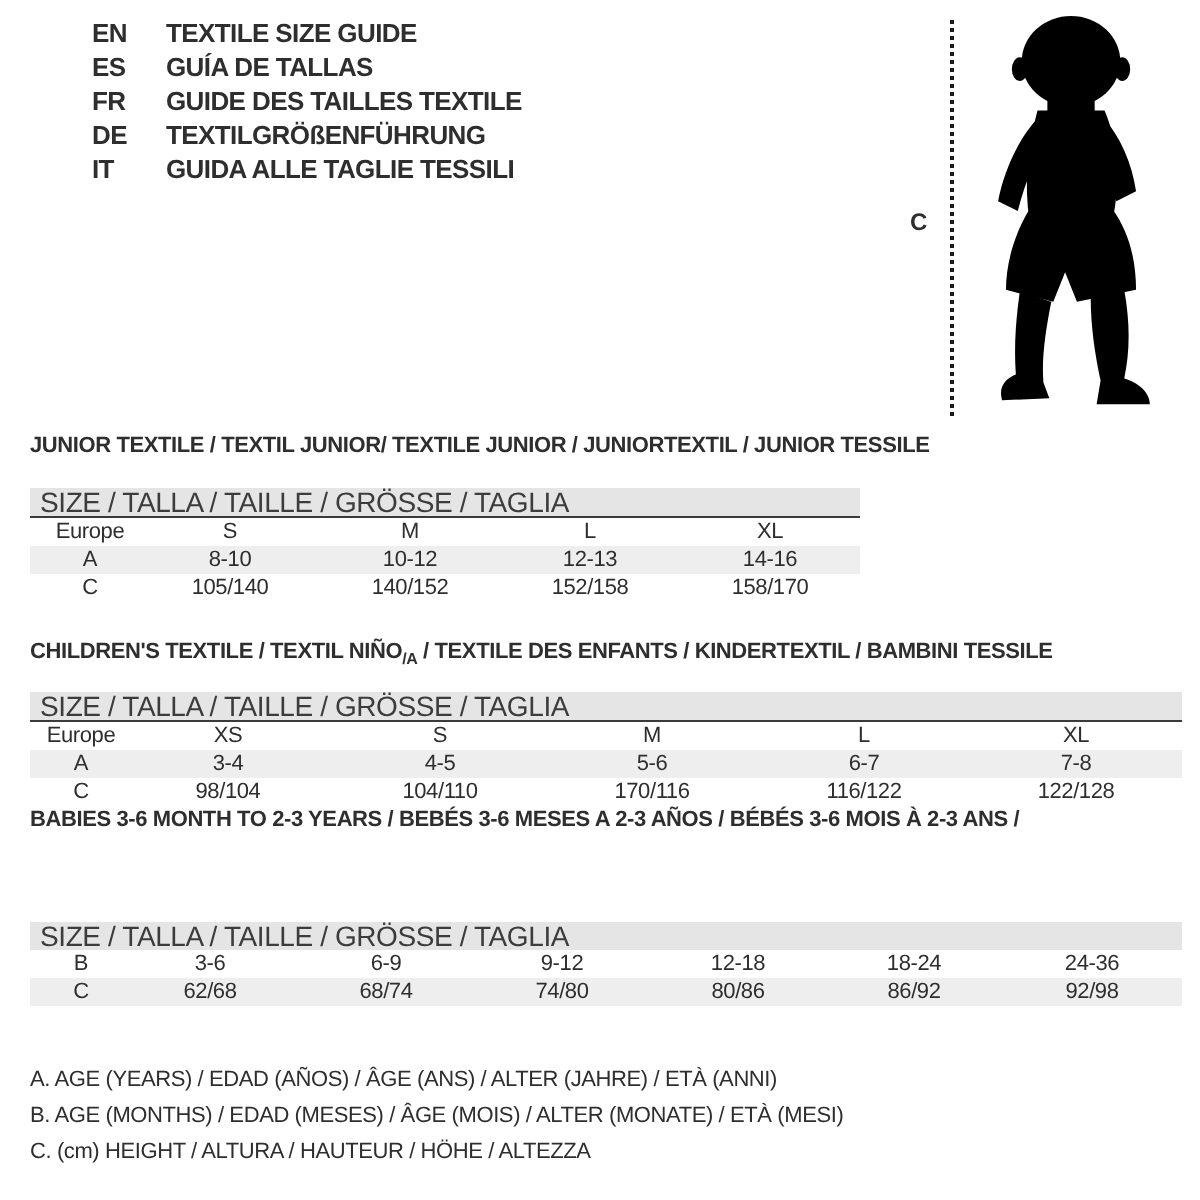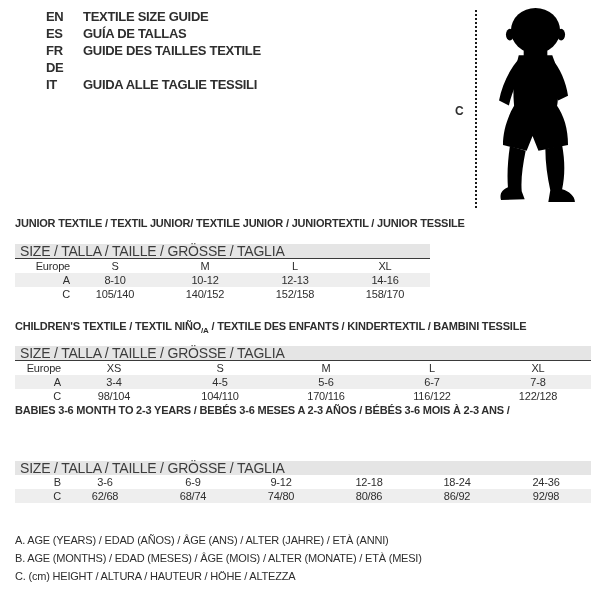--- a/index.html
+++ b/index.html
@@ -20,21 +20,21 @@
   .sec-title .subscr{font-size:8px;vertical-align:sub;}
   .sec-title .tline{display:block;line-height:16px;}
   
   .tbl-wrap{position:absolute;left:15px;}
   .size-bar{background:#e5e5e5;color:#3c3c3c;font-size:14px;font-weight:normal;
     height:14px;line-height:14px;padding-left:5px;letter-spacing:-0.2px;}
   .size-bar.dark-edge{border-bottom:1px solid #3a3a3a;}
   table{border-collapse:collapse;table-layout:fixed;}
   td{padding:0;height:14px;font-size:11px;line-height:14px;text-align:center;
      overflow:hidden;white-space:nowrap;letter-spacing:-0.2px;}
-  td.lbl{text-align:right;padding-left:5px;}
+  td.lbl{text-align:center;padding-left:5px;}
   tr.stripe td{background:#eeeeee;}
   
   .footnotes{position:absolute;left:15px;top:531px;}
   .foot-line{font-size:11px;font-weight:normal;line-height:18px;letter-spacing:-0.2px;white-space:nowrap;}
 </style>
 </head>
 <body>
 
 <div id="page">
 
@@ -46,20 +46,21 @@
     <div class="lang-row">
       <span class="lang-code">ES</span>
       <span class="lang-label">GUÍA DE TALLAS</span>
     </div>
     <div class="lang-row">
       <span class="lang-code">FR</span>
       <span class="lang-label">GUIDE DES TAILLES TEXTILE</span>
     </div>
     <div class="lang-row">
       <span class="lang-code">DE</span>
+      <span class="lang-label">TEXTILGRÖßENFÜHRUNG</span>
     </div>
     <div class="lang-row">
       <span class="lang-code">IT</span>
       <span class="lang-label">GUIDA ALLE TAGLIE TESSILI</span>
     </div>
   </div>
 
   <div class="height-line"></div>
   <div class="height-label">C</div>
   <svg class="baby-svg" width="100" height="202" viewBox="0 0 95 205" xmlns="http://www.w3.org/2000/svg">

